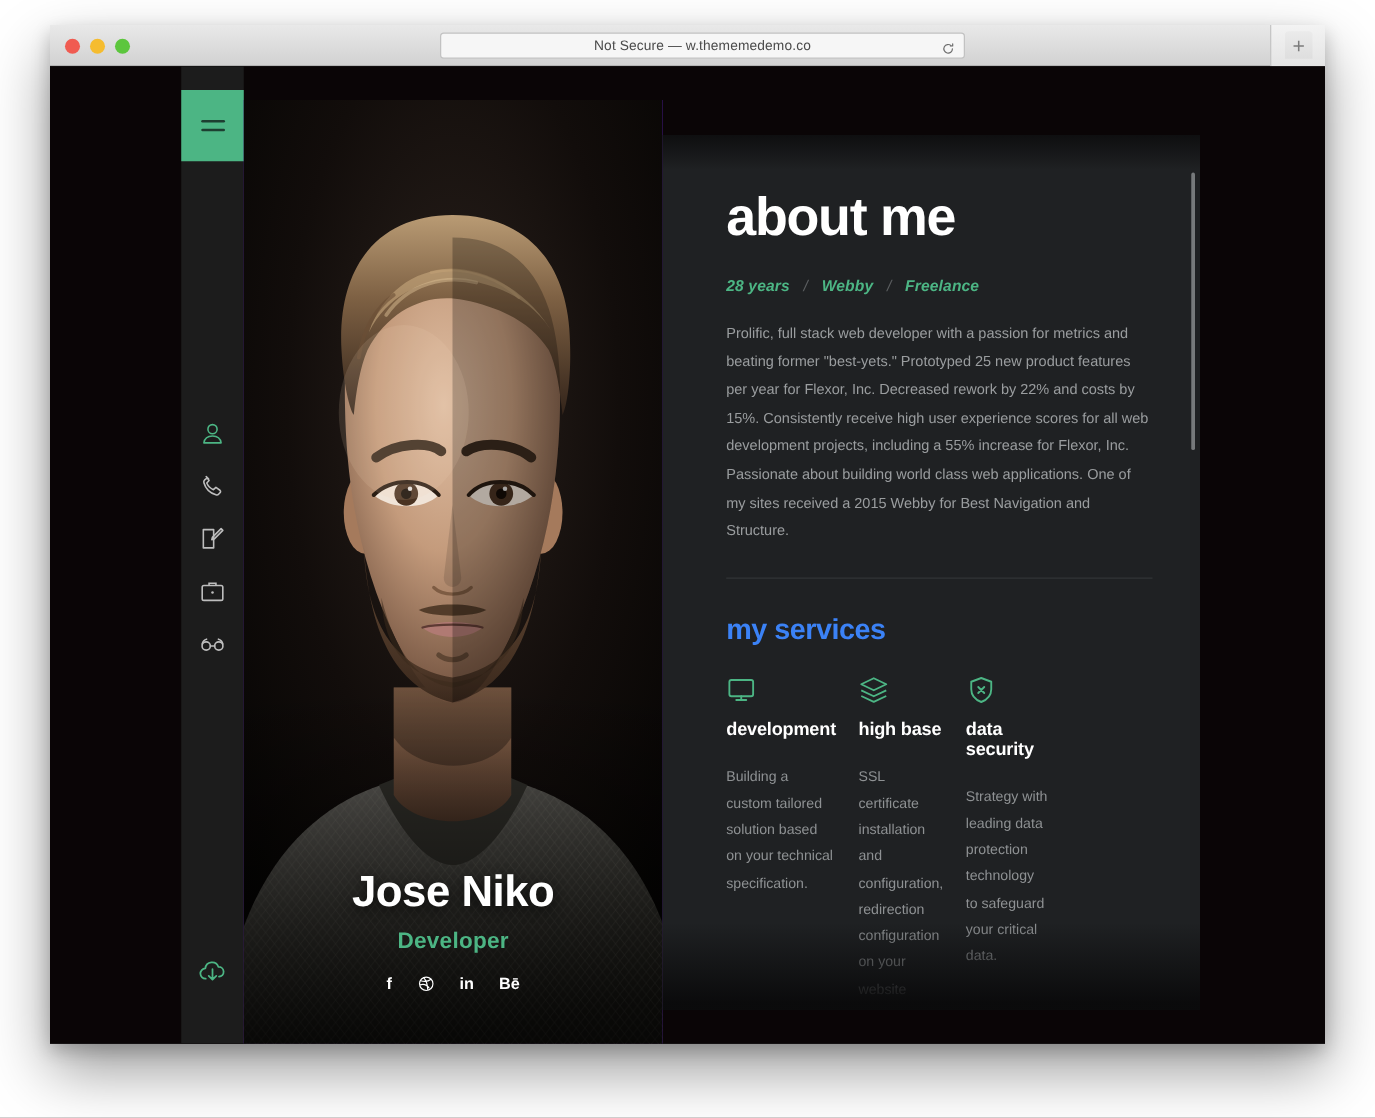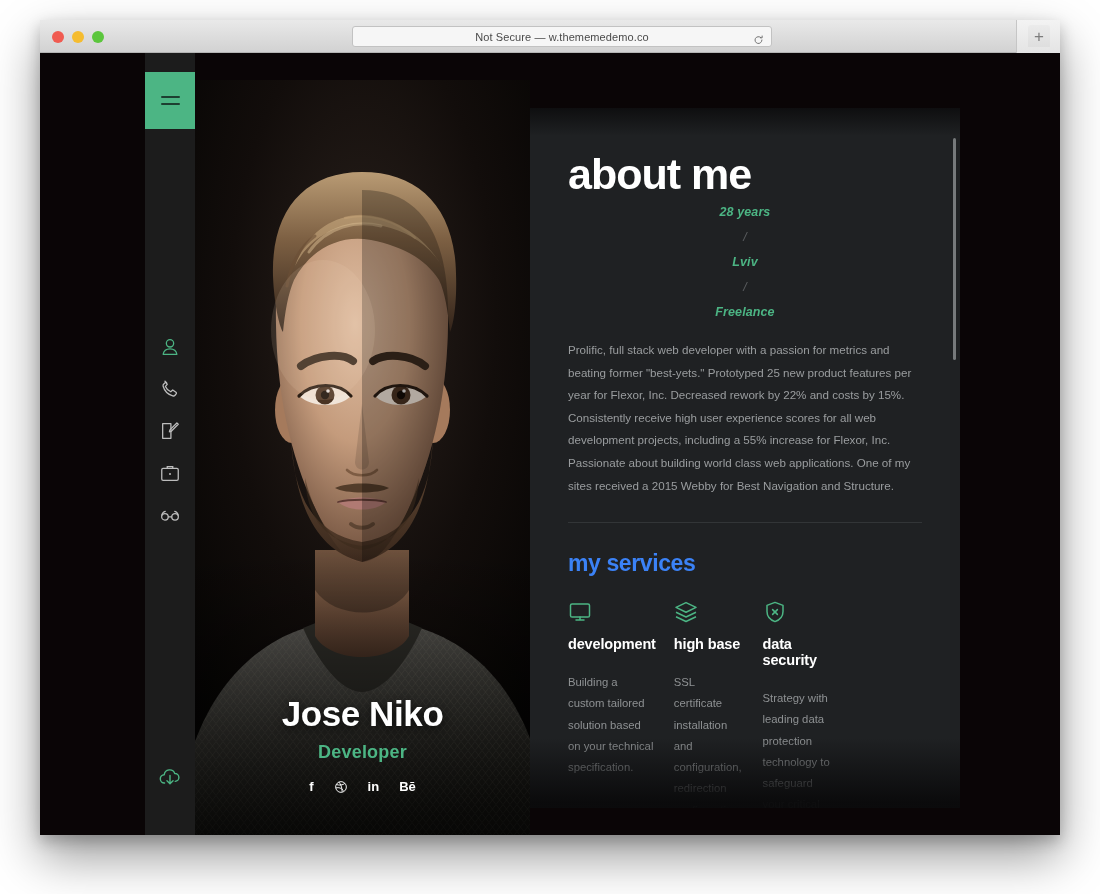--- a/index.html
+++ b/index.html
@@ -142,27 +142,27 @@
     width: 100%; height: 28px; z-index: 4;
     background: linear-gradient(to bottom, rgba(13,13,14,.93), rgba(31,33,35,0));
     pointer-events: none;
   }
   .content::after {
     content: ""; position: absolute; left: 0; bottom: 0;
     width: 100%; height: 70px; z-index: 4;
     background: linear-gradient(to top, rgba(10,10,11,.97) 8%, rgba(31,33,35,0));
     pointer-events: none;
   }
-  .content-inner { position: relative; padding: 45px 38px 0 38px; }
+  .content-inner { position: relative; padding: 45px 38px 0 51px; }
 
   h1.big {
     font-size: 43px; font-weight: 700; color: #fff;
     letter-spacing: -1px; line-height: 1;
   }
-  .meta { margin-top: 9px; display: flex; align-items: center; gap: 11px; flex-direction: column; }
+  .meta { margin-top: 26px; display: flex; align-items: center; gap: 11px; }
   .meta-item {
     font-size: 12.5px; font-weight: 700; font-style: italic;
     color: #4cb584; letter-spacing: .1px;
   }
   .meta-sep { color: #5b5e60; font-size: 12.5px; font-style: italic; }
 
   .bio {
     margin-top: 20px; font-size: 11.6px; line-height: 1.95;
     color: #9a9d9f; max-width: 382px;
   }
@@ -393,21 +393,21 @@
           <div class="scroll-thumb"></div>
         </div>
 
         <div class="content-inner">
 
           <h1 class="big">about me</h1>
 
           <div class="meta">
             <span class="meta-item">28 years</span>
             <span class="meta-sep">/</span>
-            <span class="meta-item">Lviv</span>
+            <span class="meta-item">Webby</span>
             <span class="meta-sep">/</span>
             <span class="meta-item">Freelance</span>
           </div>
 
           <p class="bio">Prolific, full stack web developer with a passion for metrics and beating former "best-yets." Prototyped 25 new product features per year for Flexor, Inc. Decreased rework by 22% and costs by 15%. Consistently receive high user experience scores for all web development projects, including a 55% increase for Flexor, Inc. Passionate about building world class web applications. One of my sites received a 2015 Webby for Best Navigation and Structure.</p>
 
           <div class="divider"></div>
 
           <h2 class="sec">my services</h2>
 

